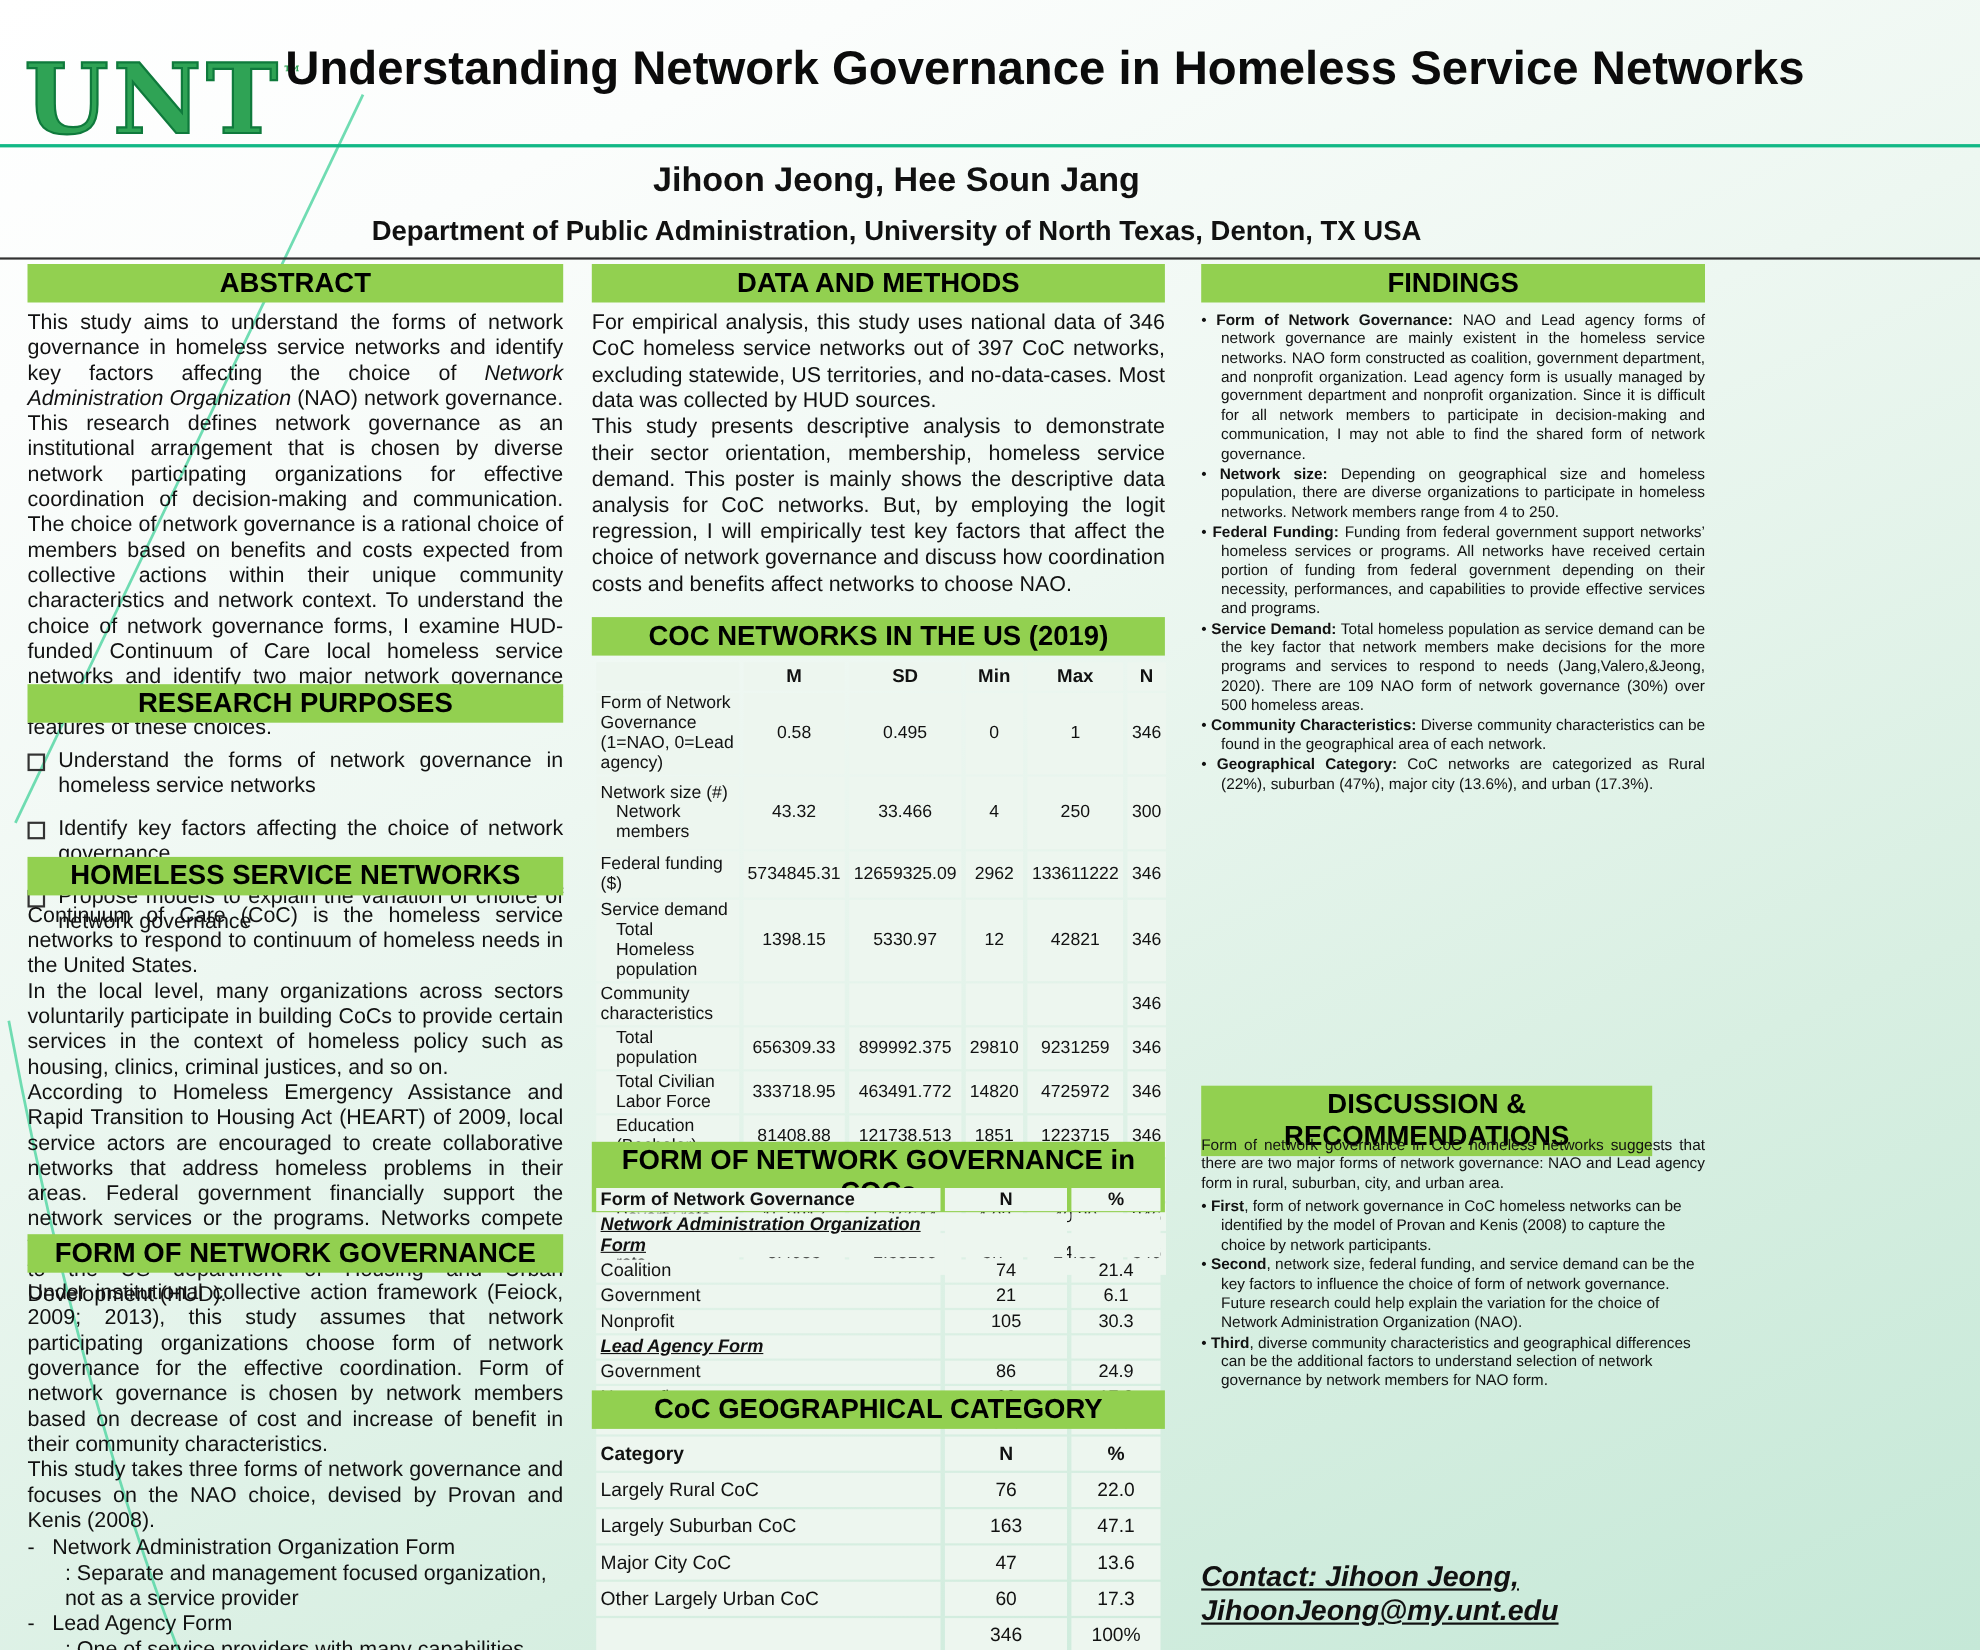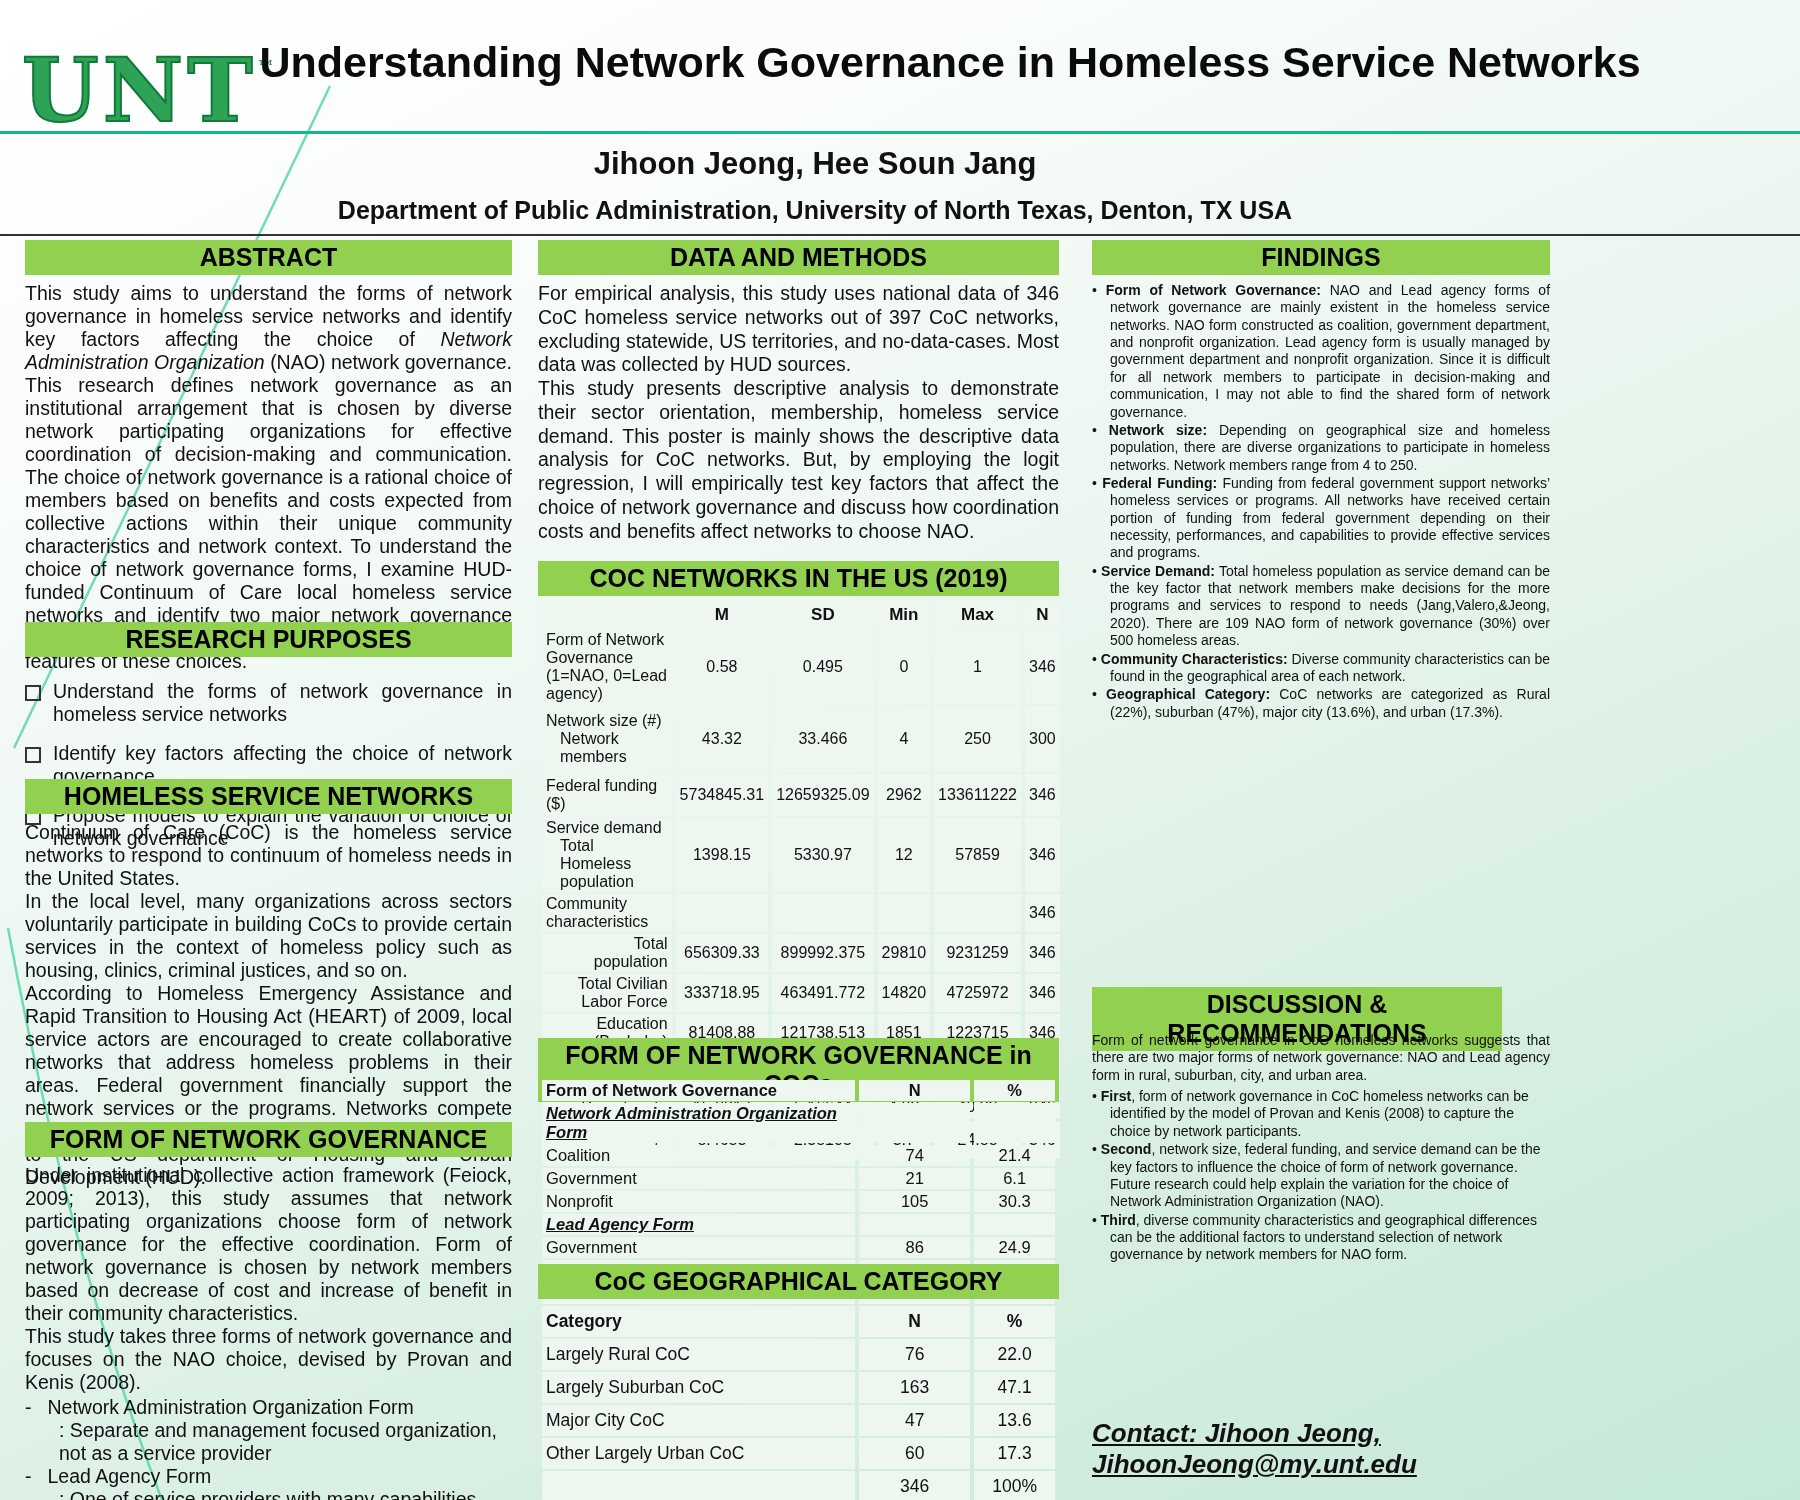--- a/index.html
+++ b/index.html
@@ -46,21 +46,21 @@
   .body-m{font-size:19.5px;line-height:1.22;text-align:justify;}
   .body-m p{margin:0;}
 
   table{border-collapse:separate;border-spacing:4px 2px;width:100%;}
   td{background:#edf6ef;font-size:16px;vertical-align:middle;padding:1px 4px;}
   .num{text-align:center;}
   .th{font-weight:bold;text-align:center;font-size:17px;}
   .lblcol{text-align:left;}
   .sub{display:block;}
   .sub-ind{padding-left:14px;}
-  .ind{padding-left:18px;text-align:right;}
+  .ind{padding-left:18px;}
   .h-hdr td{height:24px;}
   .h-tall td{height:54px;}
   .h-xtall td{height:64px;}
   .h-med td{height:40px;}
   .h-cmp td{height:23px;}
 
   .t2 td{font-size:16.5px;height:19px;}
   .t2 .sec-row{font-weight:bold;font-style:italic;text-decoration:underline;}
   .t2 .hd{font-weight:bold;}
   .t3 td{font-size:17.5px;height:29px;}
@@ -185,21 +185,21 @@
           <td class="num">346</td>
         </tr>
         <tr class="h-xtall">
           <td class="lblcol">
                 <span class="sub">Service demand</span>
                 <span class="sub sub-ind">Total Homeless population</span>
               </td>
           <td class="num">1398.15</td>
           <td class="num">5330.97</td>
           <td class="num">12</td>
-          <td class="num">57859</td>
+          <td class="num">42821</td>
           <td class="num">346</td>
         </tr>
         <tr class="h-cmp">
           <td class="lblcol">Community characteristics</td>
           <td class="num"></td>
           <td class="num"></td>
           <td class="num"></td>
           <td class="num"></td>
           <td class="num">346</td>
         </tr>

